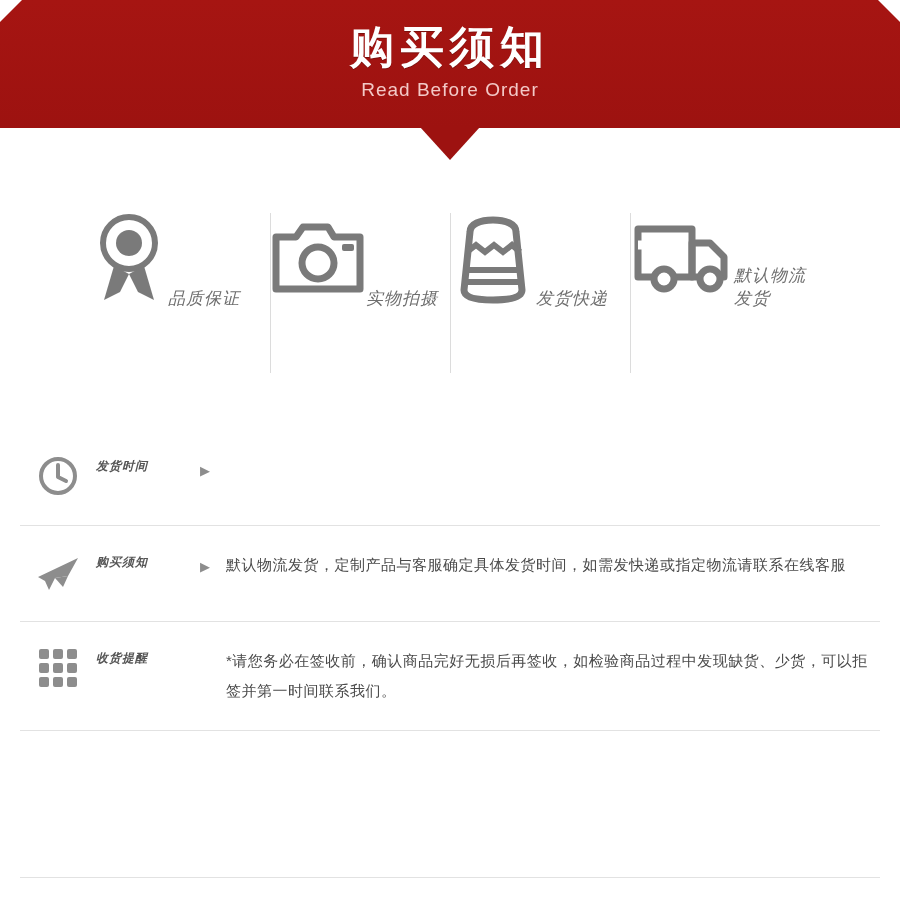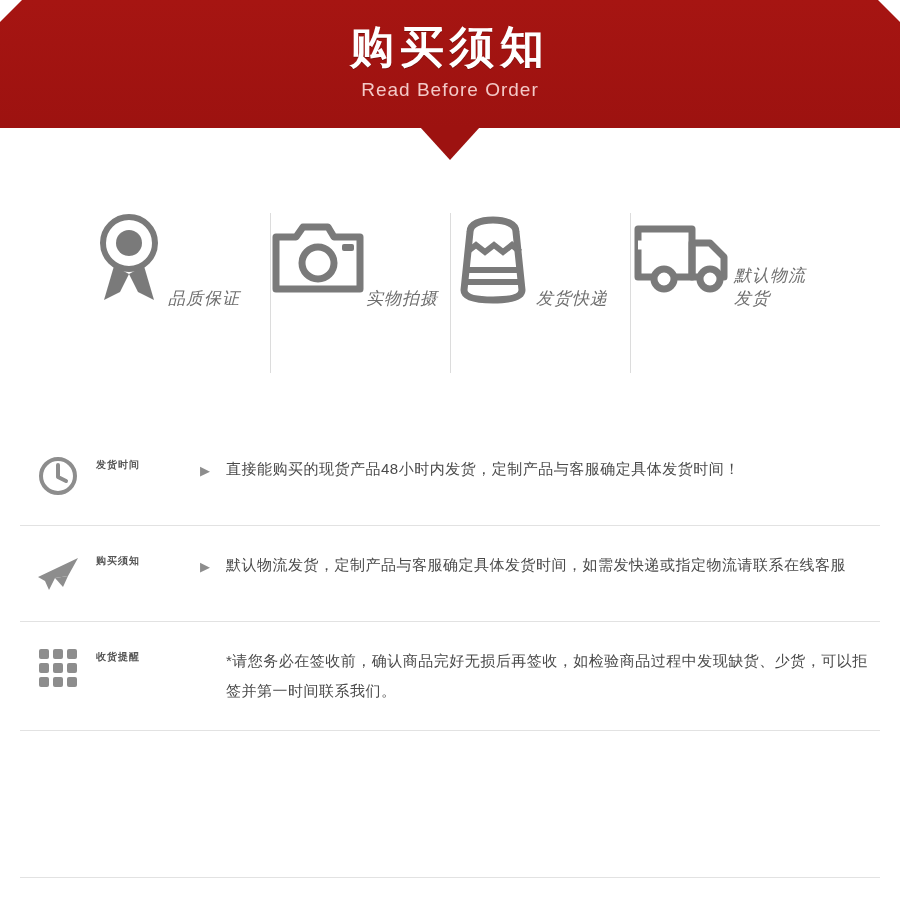--- a/index.html
+++ b/index.html
@@ -117,25 +117,26 @@
   }
   .info-row:last-child { border-bottom: 1px solid #e2e2e2; }
   .info-icon {
     flex: 0 0 76px;
     display: flex; align-items: center; justify-content: center;
     color: #8d8d8d;
     padding-top: 4px;
   }
   .info-title {
     flex: 0 0 104px;
-    font-size: 10px;
+    font-size: 12px;
     color: #555555;
     font-weight: bold;
     padding-top: 6px;
     letter-spacing: 1px;
+    font-style: italic;
   }
   .info-tri {
     flex: 0 0 26px;
     padding-top: 11px;
     color: #8d8d8d;
     font-size: 13px;
   }
   .info-text {
     flex: 1 1 auto;
     font-size: 15px;
@@ -223,21 +224,20 @@
 
     <div class="info-row">
       <div class="info-icon">
         <svg width="40" height="40" viewBox="0 0 40 40" fill="none">
           <circle cx="20" cy="20" r="17" stroke="#8d8d8d" stroke-width="4"></circle>
           <path d="M20 9 V21 L28 25" stroke="#8d8d8d" stroke-width="4" stroke-linecap="round" stroke-linejoin="round"></path>
         </svg>
       </div>
       <div class="info-title">发货时间</div>
       <div class="info-tri">▶</div>
-      <div class="info-text">直接能购买的现货产品48小时内发货，定制产品与客服确定具体发货时间！</div>
     </div>
 
     <div class="info-row">
       <div class="info-icon">
         <svg width="46" height="44" viewBox="0 0 46 44" fill="none">
           <path d="M3 25 L43 6 L33 24 L20 26 L14 38 L10 29 Z" fill="#8d8d8d"></path>
           <path d="M20 26 L28 35 L33 24" fill="#8d8d8d"></path>
         </svg>
       </div>
       <div class="info-title">购买须知</div>

